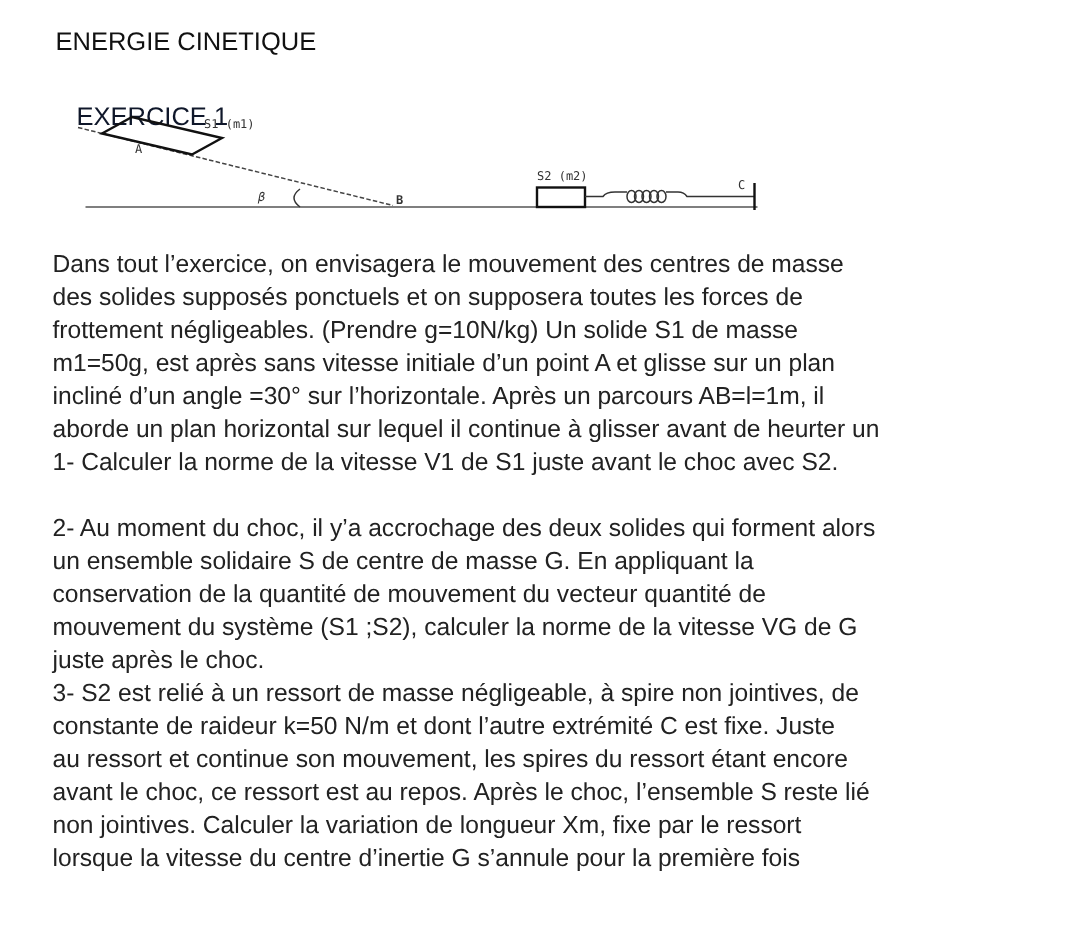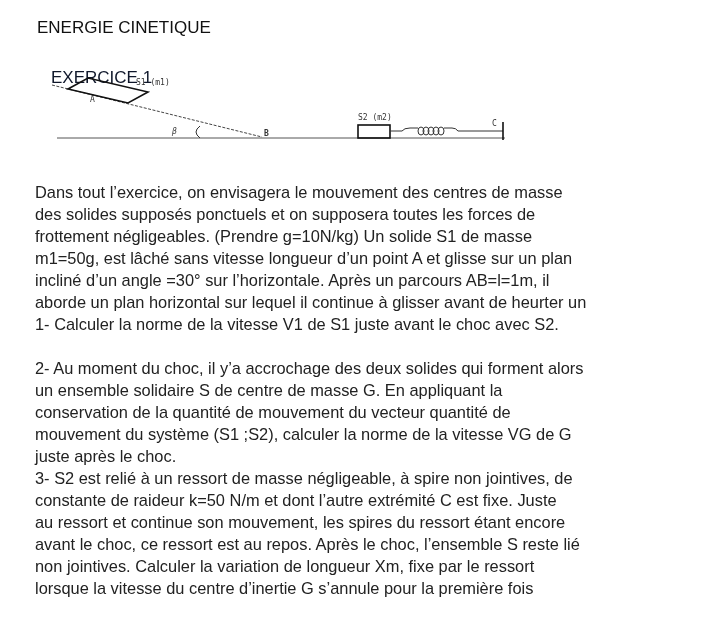--- a/index.html
+++ b/index.html
@@ -44,21 +44,21 @@
       height: 80px;
     }
     .figure svg {
       width: 718px;
       height: 80px;
       display: block;
     }
     .body-text {
       position: absolute;
       left: 35px;
-      top: 181px;
+      top: 165px;
       width: 670px;
       font-size: 16.4px;
       line-height: 22px;
       color: #222;
       font-stretch: condensed;
     }
     .body-text p {
       margin: 0;
       white-space: nowrap;
     }
@@ -109,21 +109,21 @@
 
     <line x1="503" y1="122" x2="503" y2="140" stroke="#111" stroke-width="1.6"></line>
     <text class="fig-label" x="492" y="126">C</text>
   </svg>
 </div>
 
 <div class="body-text">
   <p>Dans tout l’exercice, on envisagera le mouvement des centres de masse</p>
   <p>des solides supposés ponctuels et on supposera toutes les forces de</p>
   <p><span>frottement négligeables. </span><span class="ital">(Prendre g=10N/kg)</span><span> Un solide S1 de masse</span></p>
-  <p>m1=50g, est lâché sans vitesse longueur d’un point A et glisse sur un plan</p>
+  <p>m1=50g, est après sans vitesse initiale d’un point A et glisse sur un plan</p>
   <p>incliné d’un angle =30° sur l’horizontale. Après un parcours AB=l=1m, il</p>
   <p>aborde un plan horizontal sur lequel il continue à glisser avant de heurter un</p>
   <p>1- Calculer la norme de la vitesse V1 de S1 juste avant le choc avec S2.</p>
   <div class="gap"></div>
   <p>2- Au moment du choc, il y’a accrochage des deux solides qui forment alors</p>
   <p>un ensemble solidaire S de centre de masse G. En appliquant la</p>
   <p>conservation de la quantité de mouvement du vecteur quantité de</p>
   <p><span>mouvement du système (S1 ;S2), calculer la norme de la vitesse </span><span class="ital">VG</span><span> de G</span></p>
   <p>juste après le choc.</p>
   <p>3- S2 est relié à un ressort de masse négligeable, à spire non jointives, de</p>

